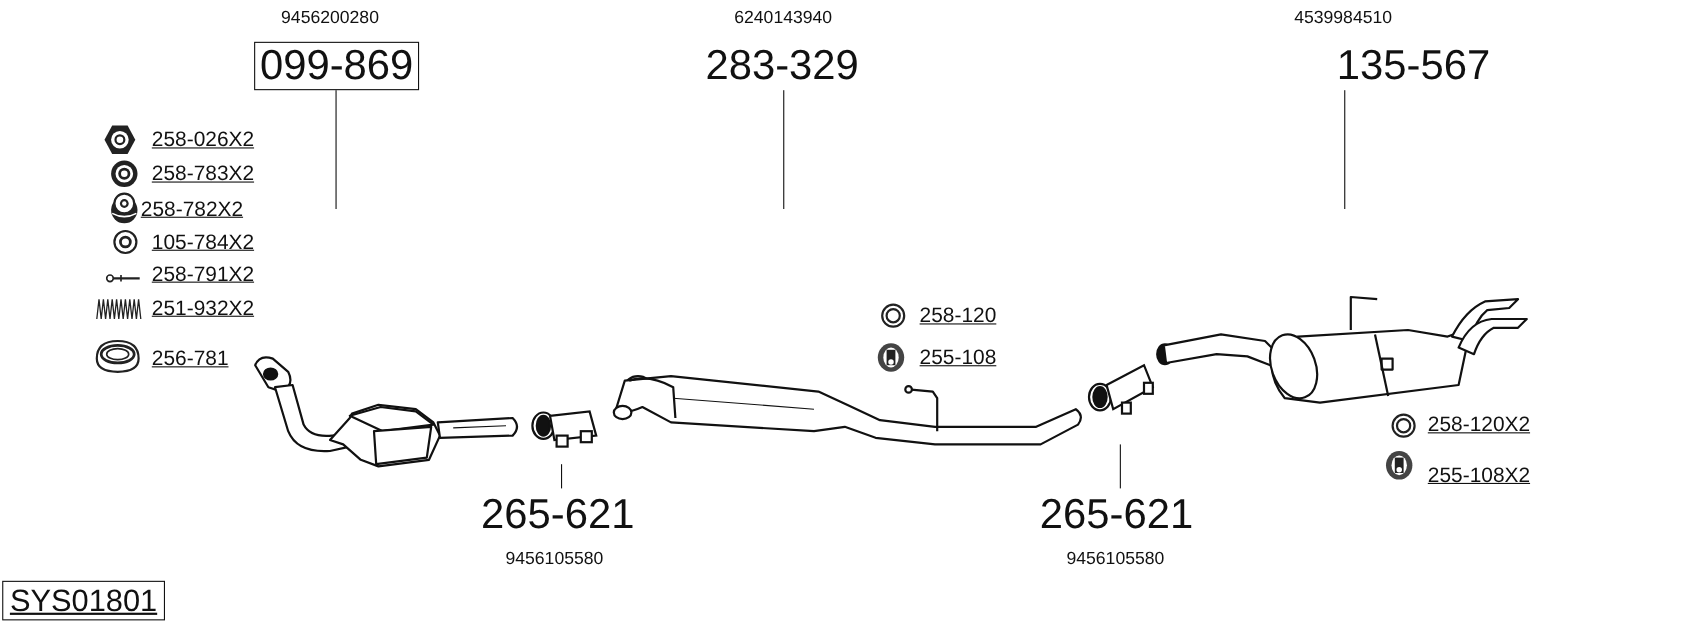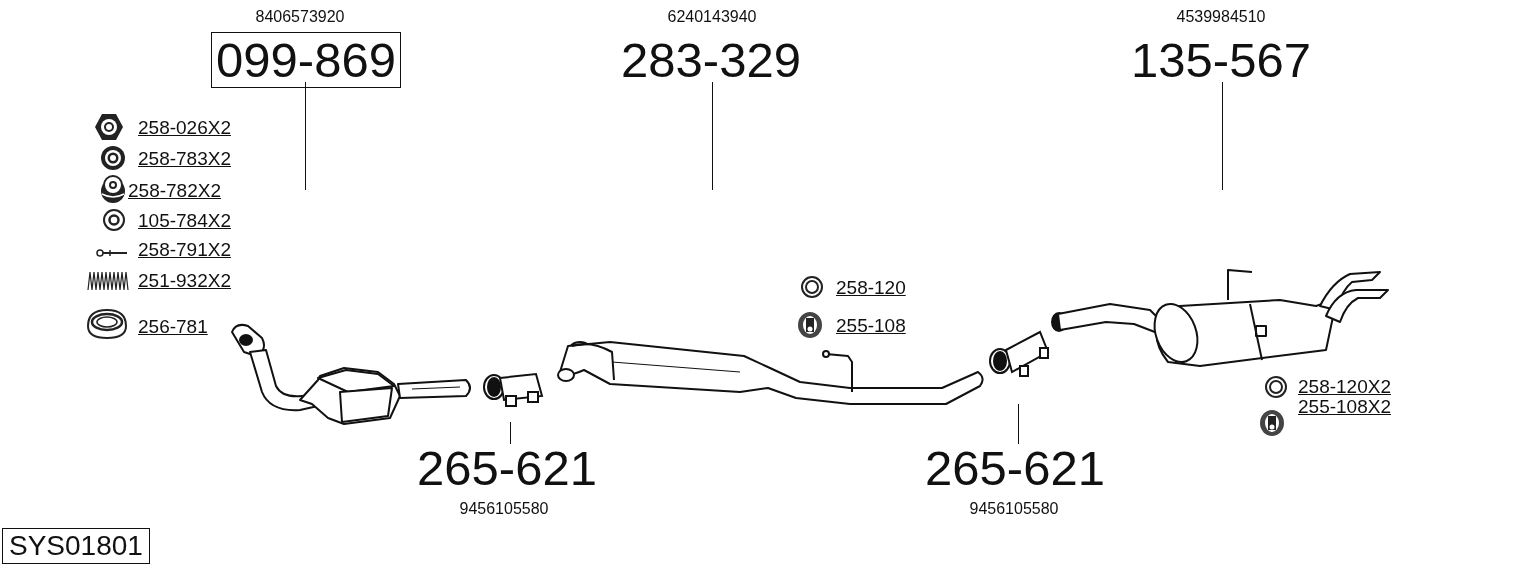--- a/index.html
+++ b/index.html
@@ -1,40 +1,40 @@
 <!DOCTYPE html>
 <html><head>
 <meta charset="utf-8">
 <style>
   html, body { margin:0; padding:0; background:#ffffff; }
   body { width:1530px; height:566px; position:relative; overflow:hidden;
          font-family:"Liberation Sans", sans-serif; color:#111; }
   .abs { position:absolute; }
   .oe { font-size:16px; text-align:center; width:200px; }
-  .pn { font-size:49px; text-align:center; width:240px; line-height:40px; }
+  .pn { font-size:38px; text-align:center; width:240px; line-height:40px; }
   .pn.boxed span { border:1px solid #111; padding:0 4px; }
   .acc { font-size:19px; white-space:nowrap;text-decoration:underline; }
   .leader { position:absolute; width:1px; background:#111; }
-  .sys { font-size:28px; border:1px solid #111; padding:0 6px; line-height:34px; }
+  .sys { font-size:28px; border:1px solid #111; padding:0 6px; line-height:34px;text-decoration:underline; }
   svg.diagram { position:absolute; left:0; top:0; }
   .ico { position:absolute; }
 </style>
 </head>
 <body>
 
-<div class="abs oe" style="left:200px;top:8px;">8406573920</div>
+<div class="abs oe" style="left:200px;top:8px;">9456200280</div>
 <div class="abs pn boxed" style="left:186px;top:40px;"><span>099-869</span></div>
 <div class="leader" style="left:305px;top:82px;height:108px;"></div>
 
 <div class="abs oe" style="left:612px;top:8px;">6240143940</div>
 <div class="abs pn" style="left:591px;top:40px;">283-329</div>
 <div class="leader" style="left:712px;top:82px;height:108px;"></div>
 
 <div class="abs oe" style="left:1121px;top:8px;">4539984510</div>
-<div class="abs pn" style="left:1101px;top:40px;">135-567</div>
+<div class="abs pn" style="left:1165px;top:40px;">135-567</div>
 <div class="leader" style="left:1222px;top:82px;height:108px;"></div>
 
 <div class="leader" style="left:510px;top:422px;height:22px;"></div>
 <div class="abs pn" style="left:387px;top:448px;">265-621</div>
 <div class="abs oe" style="left:404px;top:500px;">9456105580</div>
 
 <div class="leader" style="left:1018px;top:404px;height:40px;"></div>
 <div class="abs pn" style="left:895px;top:448px;">265-621</div>
 <div class="abs oe" style="left:914px;top:500px;">9456105580</div>
 
@@ -112,21 +112,21 @@
     <circle cx="12" cy="12" r="10" fill="#fff" stroke="#222" stroke-width="2"></circle>
       <circle cx="12" cy="12" r="6" fill="#fff" stroke="#222" stroke-width="2"></circle>
   </svg>
   <div class="abs acc" style="left:1298px;top:376px">258-120X2</div>
   <svg class="ico" style="left:1258px;top:408px" width="28" height="30">
     <ellipse cx="14" cy="15" rx="12" ry="13" fill="#444"></ellipse>
       <ellipse cx="14" cy="15" rx="7" ry="9" fill="#fff"></ellipse>
       <rect x="10" y="8" width="8" height="14" fill="#222"></rect>
       <circle cx="14" cy="19" r="2.5" fill="#fff"></circle>
   </svg>
-  <div class="abs acc" style="left:1298px;top:396px">255-108X2</div>
+  <div class="abs acc" style="left:1298px;top:422px">255-108X2</div>
 </div>
 
 <svg class="diagram" width="1530" height="566">
   <g fill="#fff" stroke="#111" stroke-width="2" stroke-linejoin="round">
     <path d="M232,332 Q236,322 248,326 L262,338 Q268,350 256,356 L244,352 Z"></path>
     <ellipse cx="246" cy="340" rx="6" ry="5" fill="#111"></ellipse>
     <path d="M250,352 L262,392 Q270,412 300,410 L318,406 L322,394 L302,396 Q282,398 276,386 L266,350 Z"></path>
     <path d="M300,400 L318,380 L320,376 L344,368 L378,372 L394,384 L400,396 L390,418 L344,424 L328,418 L312,404 Z"></path>
     <path d="M318,378 L346,370 L378,374 L394,386 L348,392 Z"></path>
     <path d="M340,392 L392,388 L388,416 L342,422 Z"></path>

